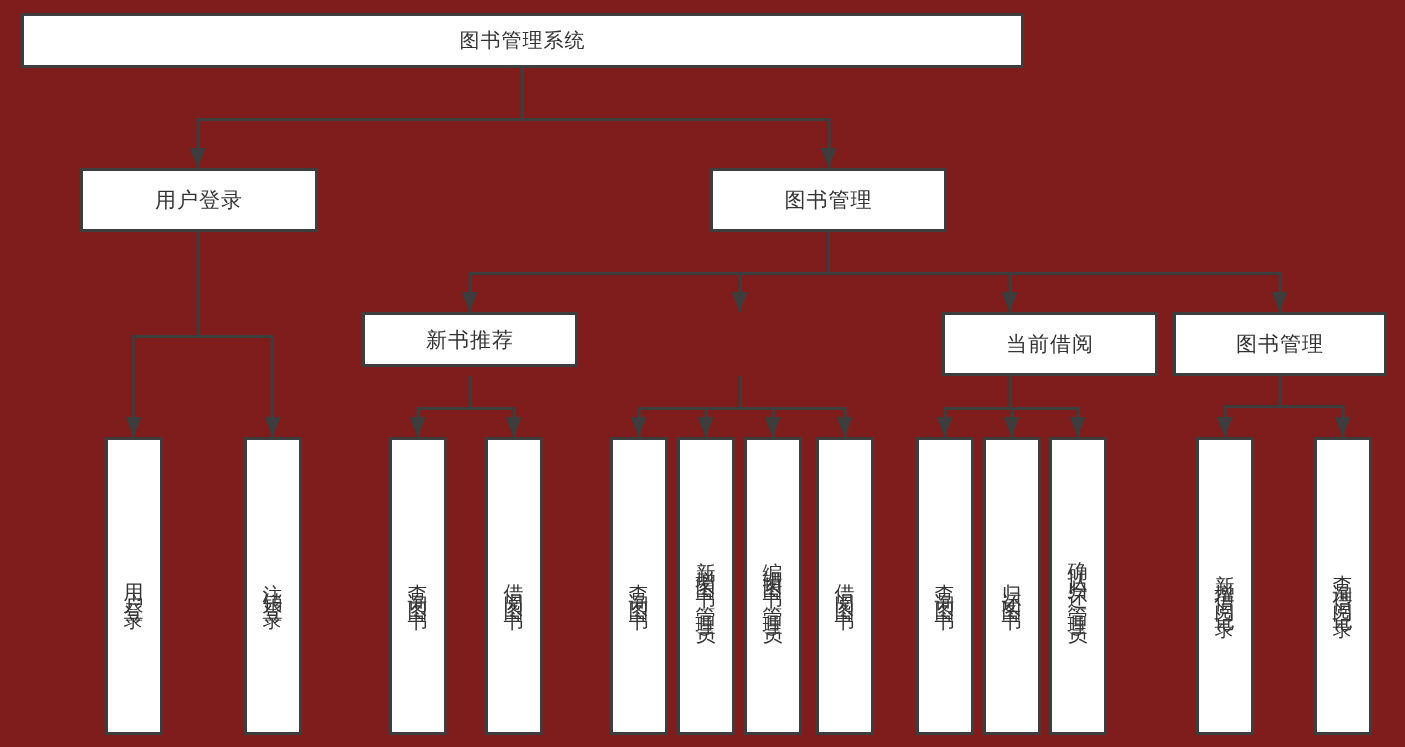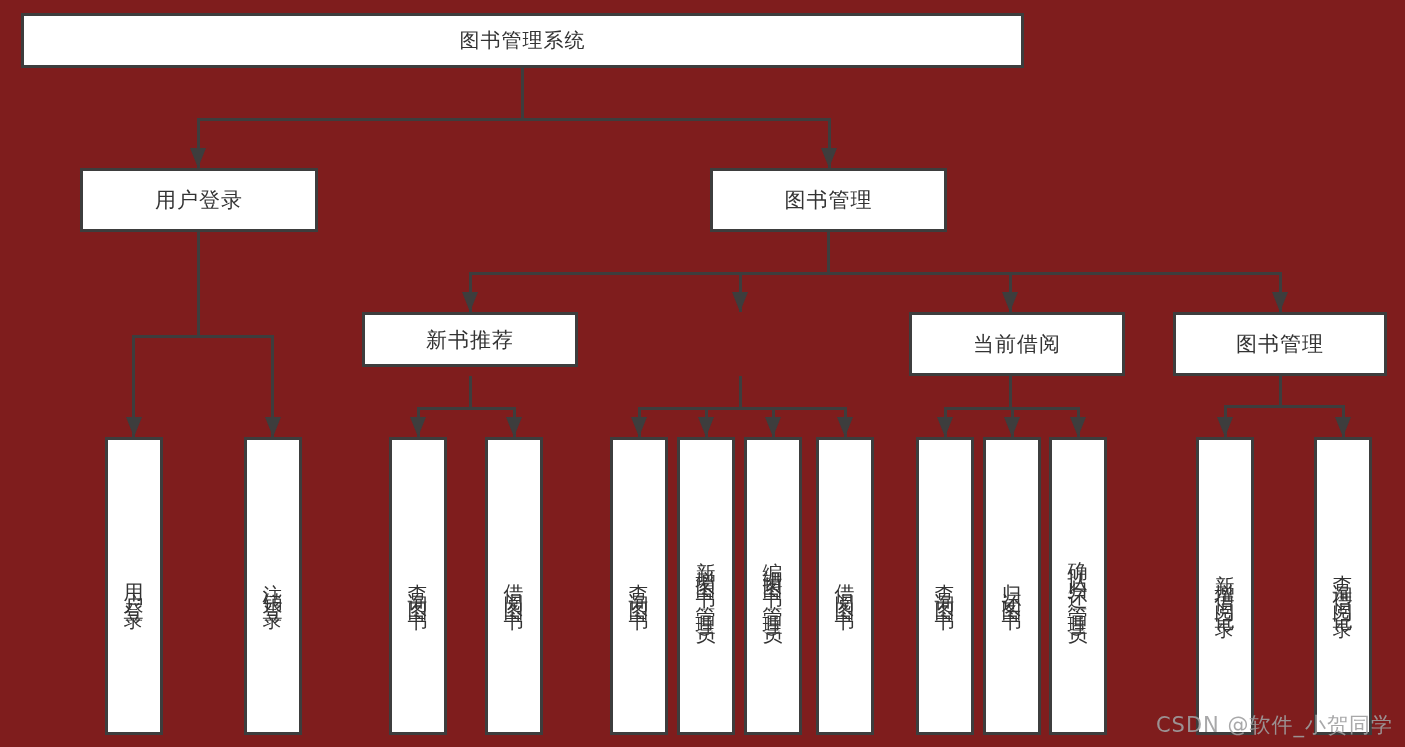--- a/index.html
+++ b/index.html
@@ -70,21 +70,21 @@
   <div class="vline" style="left:739px; top:272px; height:40px;"></div>
   <div class="arrow" style="left:732px; top:292px;"></div>
   <div class="vline" style="left:1009px; top:272px; height:40px;"></div>
   <div class="arrow" style="left:1002px; top:292px;"></div>
   <div class="vline" style="left:1279px; top:272px; height:40px;"></div>
   <div class="arrow" style="left:1272px; top:292px;"></div>
 
   <div class="box h" style="left:362px; top:312px; width:216px; height:55px;">
     <span>新书推荐</span>
   </div>
-  <div class="box h" style="left:909px; top:312px; width:216px; height:64px;">
+  <div class="box h" style="left:942px; top:312px; width:216px; height:64px;">
     <span>当前借阅</span>
   </div>
   <div class="box h" style="left:1173px; top:312px; width:214px; height:64px;">
     <span>图书管理</span>
   </div>
 
   <div class="vline" style="left:469px; top:376px; height:31px;"></div>
   <div class="hline" style="left:417px; top:407px; width:99px;"></div>
   <div class="vline" style="left:417px; top:407px; height:30px;"></div>
   <div class="arrow" style="left:410px; top:417px;"></div>
@@ -155,15 +155,14 @@
     <span>确认归还（管理员）</span>
   </div>
 
   <div class="box leaf" style="left:1196px; top:437px; width:58px; height:298px;">
     <span>新增借阅记录</span>
   </div>
   <div class="box leaf" style="left:1314px; top:437px; width:58px; height:298px;">
     <span>查询借阅记录</span>
   </div>
 
-  <div class="watermark">CSDN @软件_小贺同学</div>
 
 </div>
 
 </body></html>

